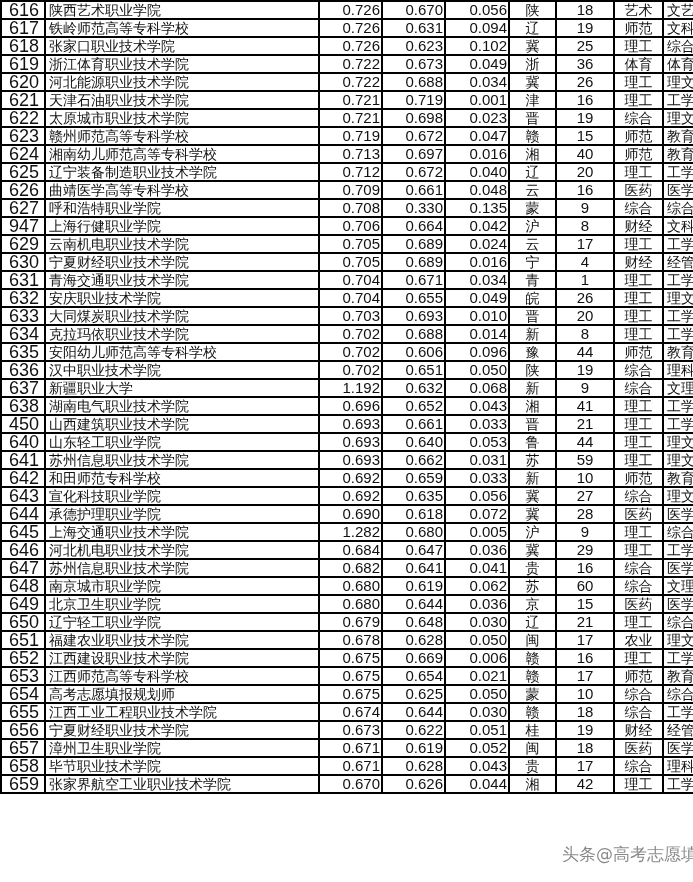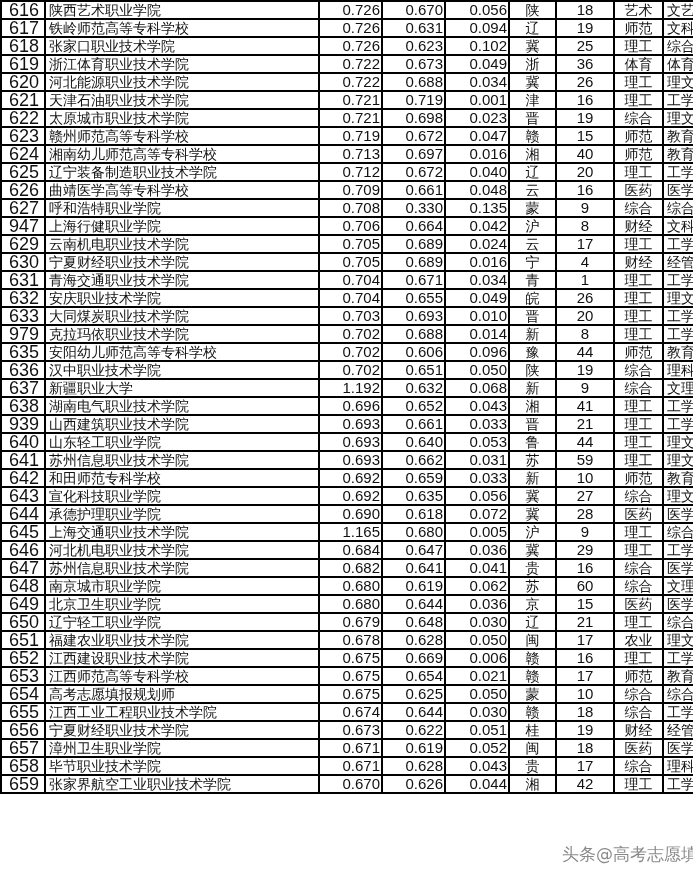--- a/index.html
+++ b/index.html
@@ -221,21 +221,21 @@
         <td class="name">大同煤炭职业技术学院</td>
         <td class="num">0.703</td>
         <td class="num">0.693</td>
         <td class="num">0.010</td>
         <td class="ctr">晋</td>
         <td class="cnt">20</td>
         <td class="ctr">理工</td>
         <td class="ctr">工学类</td>
       </tr>
       <tr>
-        <td class="rank">979</td>
+        <td class="rank">634</td>
         <td class="name">克拉玛依职业技术学院</td>
         <td class="num">0.702</td>
         <td class="num">0.688</td>
         <td class="num">0.014</td>
         <td class="ctr">新</td>
         <td class="cnt">8</td>
         <td class="ctr">理工</td>
         <td class="ctr">工学类</td>
       </tr>
       <tr>
@@ -276,21 +276,21 @@
         <td class="name">湖南电气职业技术学院</td>
         <td class="num">0.696</td>
         <td class="num">0.652</td>
         <td class="num">0.043</td>
         <td class="ctr">湘</td>
         <td class="cnt">41</td>
         <td class="ctr">理工</td>
         <td class="ctr">工学类</td>
       </tr>
       <tr>
-        <td class="rank">939</td>
+        <td class="rank">450</td>
         <td class="name">山西建筑职业技术学院</td>
         <td class="num">0.693</td>
         <td class="num">0.661</td>
         <td class="num">0.033</td>
         <td class="ctr">晋</td>
         <td class="cnt">21</td>
         <td class="ctr">理工</td>
         <td class="ctr">工学类</td>
       </tr>
       <tr>
@@ -344,21 +344,21 @@
         <td class="num">0.618</td>
         <td class="num">0.072</td>
         <td class="ctr">冀</td>
         <td class="cnt">28</td>
         <td class="ctr">医药</td>
         <td class="ctr">医学类</td>
       </tr>
       <tr>
         <td class="rank">645</td>
         <td class="name">上海交通职业技术学院</td>
-        <td class="num">1.165</td>
+        <td class="num">1.282</td>
         <td class="num">0.680</td>
         <td class="num">0.005</td>
         <td class="ctr">沪</td>
         <td class="cnt">9</td>
         <td class="ctr">理工</td>
         <td class="ctr">综合类</td>
       </tr>
       <tr>
         <td class="rank">646</td>
         <td class="name">河北机电职业技术学院</td>

